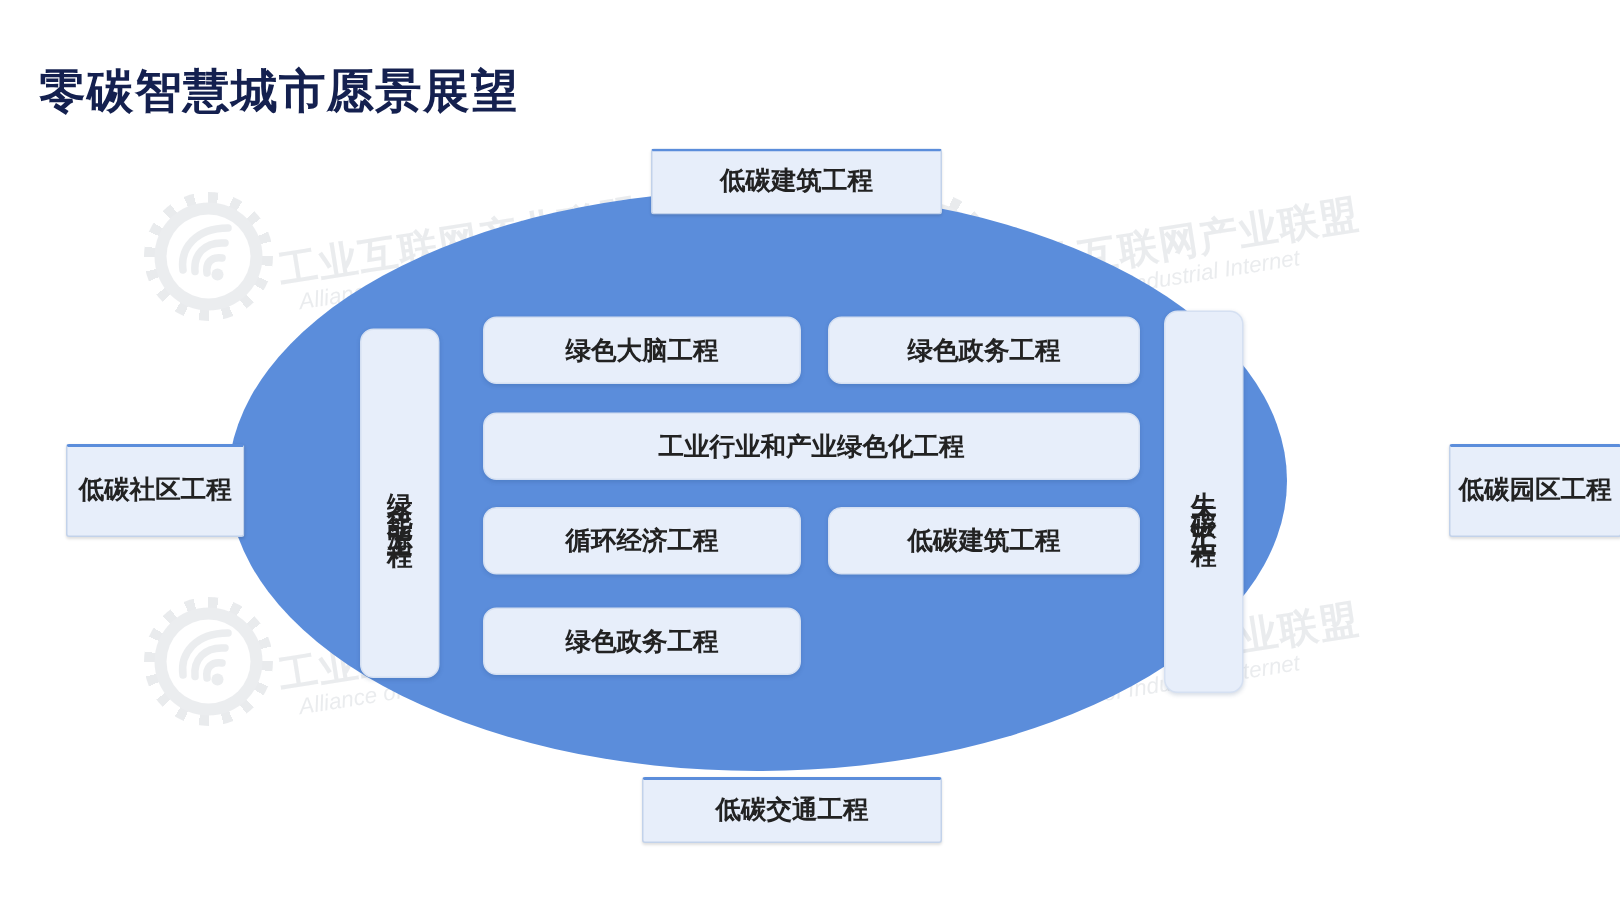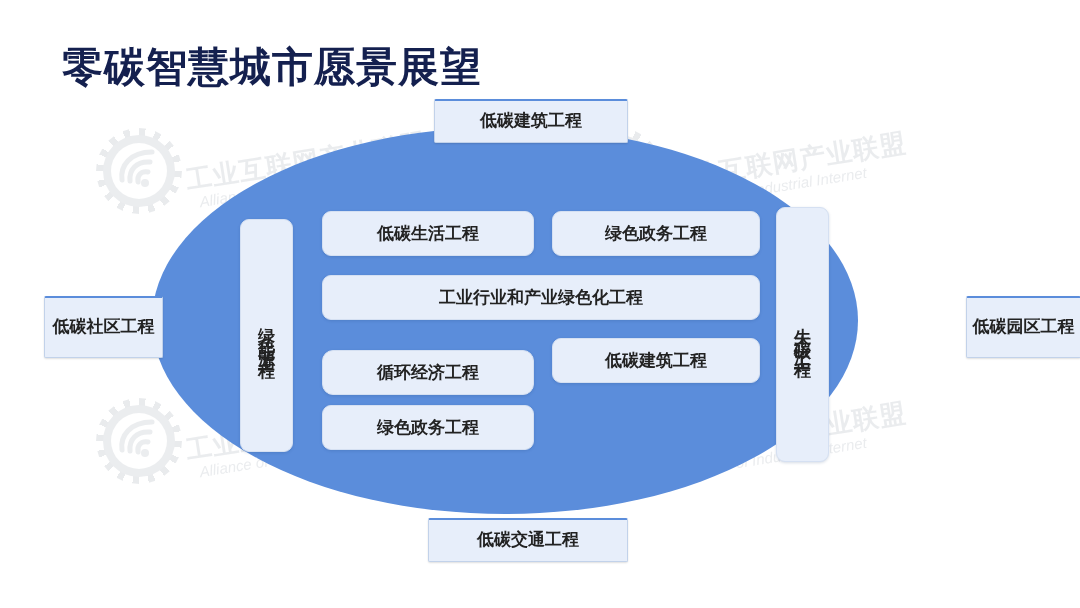--- a/index.html
+++ b/index.html
@@ -74,25 +74,24 @@
     letter-spacing:1px;white-space:nowrap;line-height:1.05;
   }
   .wm-en{
     font-size:15px;color:#d2d6db;font-style:italic;
     white-space:nowrap;margin-top:1px;margin-left:10px;
   }
 
   
   #page-title{
     position:absolute;left:26px;top:40px;
-    font-size:41px;font-weight:bold;
+    font-size:31px;font-weight:bold;
     color:#14204f;
     letter-spacing:1px;
     z-index:30;
-    margin-left:36px;
   }
 
   
   #diagram{
     position:absolute;left:0;top:0;width:952px;height:608px;
     z-index:10;
   }
   #ellipse{
     position:absolute;
     left:152px;top:127px;
@@ -148,21 +147,21 @@
   .vert-text{
     writing-mode:vertical-rl;
     text-orientation:upright;
     letter-spacing:7px;
     font-size:17px;font-weight:bold;color:#222;
   }
 
   #card-r1c1{left:322px;top:211px;width:212px;height:45px;}
   #card-r1c2{left:552px;top:211px;width:208px;height:45px;}
   #card-r2{left:322px;top:275px;width:438px;height:45px;}
-  #card-r3c1{left:322px;top:350px;width:212px;height:45px;border-radius:11px;}
+  #card-r3c1{left:322px;top:338px;width:212px;height:45px;}
   #card-r3c2{left:552px;top:338px;width:208px;height:45px;}
   #card-r4c1{left:322px;top:405px;width:212px;height:45px;}
   #card-r4c2{left:552px;top:405px;width:208px;height:45px;}
 </style>
 </head>
 <body>
 
 <div id="watermark-layer">
 
   <div class="wm" style="left:96px;top:128px;">
@@ -262,21 +261,21 @@
   <div class="card card-outer" id="card-right">低碳园区工程</div>
 
   <div class="card card-inner" id="card-pillar-left">
     <span class="vert-text">绿色能源工程</span>
   </div>
 
   <div class="card card-inner" id="card-pillar-right">
     <span class="vert-text">生态碳汇工程</span>
   </div>
 
-  <div class="card card-inner" id="card-r1c1">低碳生活工程</div>
+  <div class="card card-inner" id="card-r1c1">绿色大脑工程</div>
   <div class="card card-inner" id="card-r1c2">绿色政务工程</div>
 
   <div class="card card-inner" id="card-r2">工业行业和产业绿色化工程</div>
 
   <div class="card card-inner" id="card-r3c1">循环经济工程</div>
   <div class="card card-inner" id="card-r3c2">低碳建筑工程</div>
 
   <div class="card card-inner" id="card-r4c1">绿色政务工程</div>
 
 </div>

